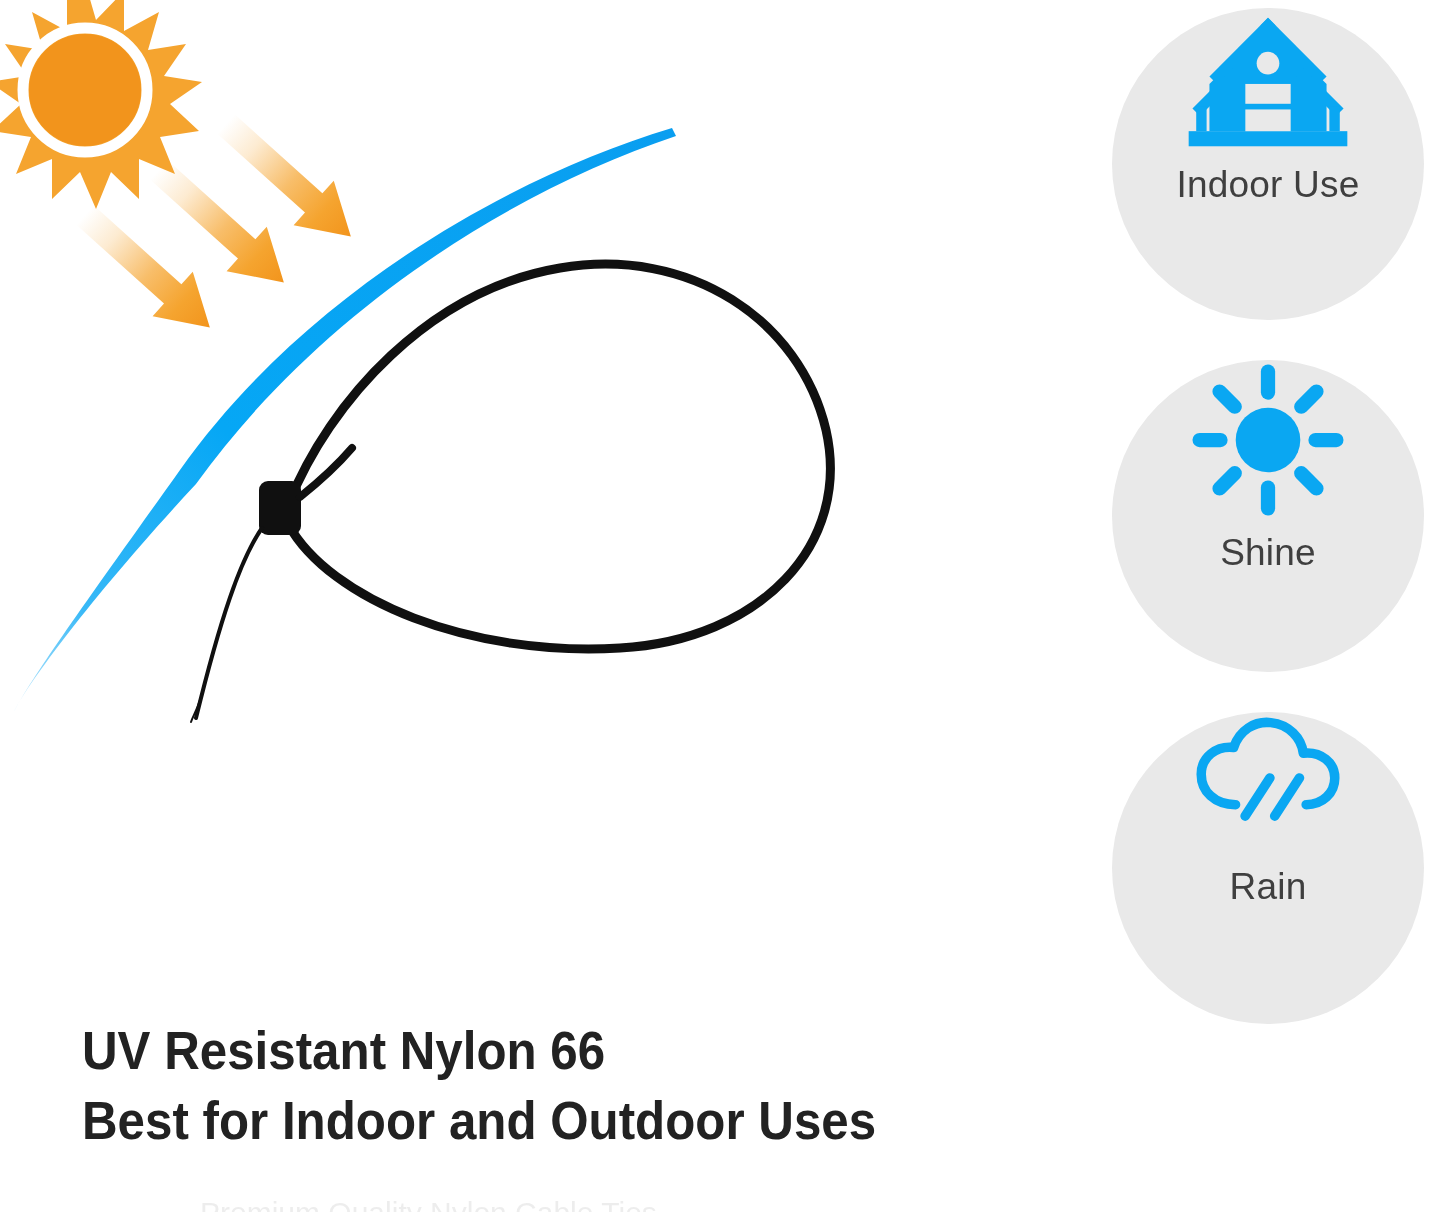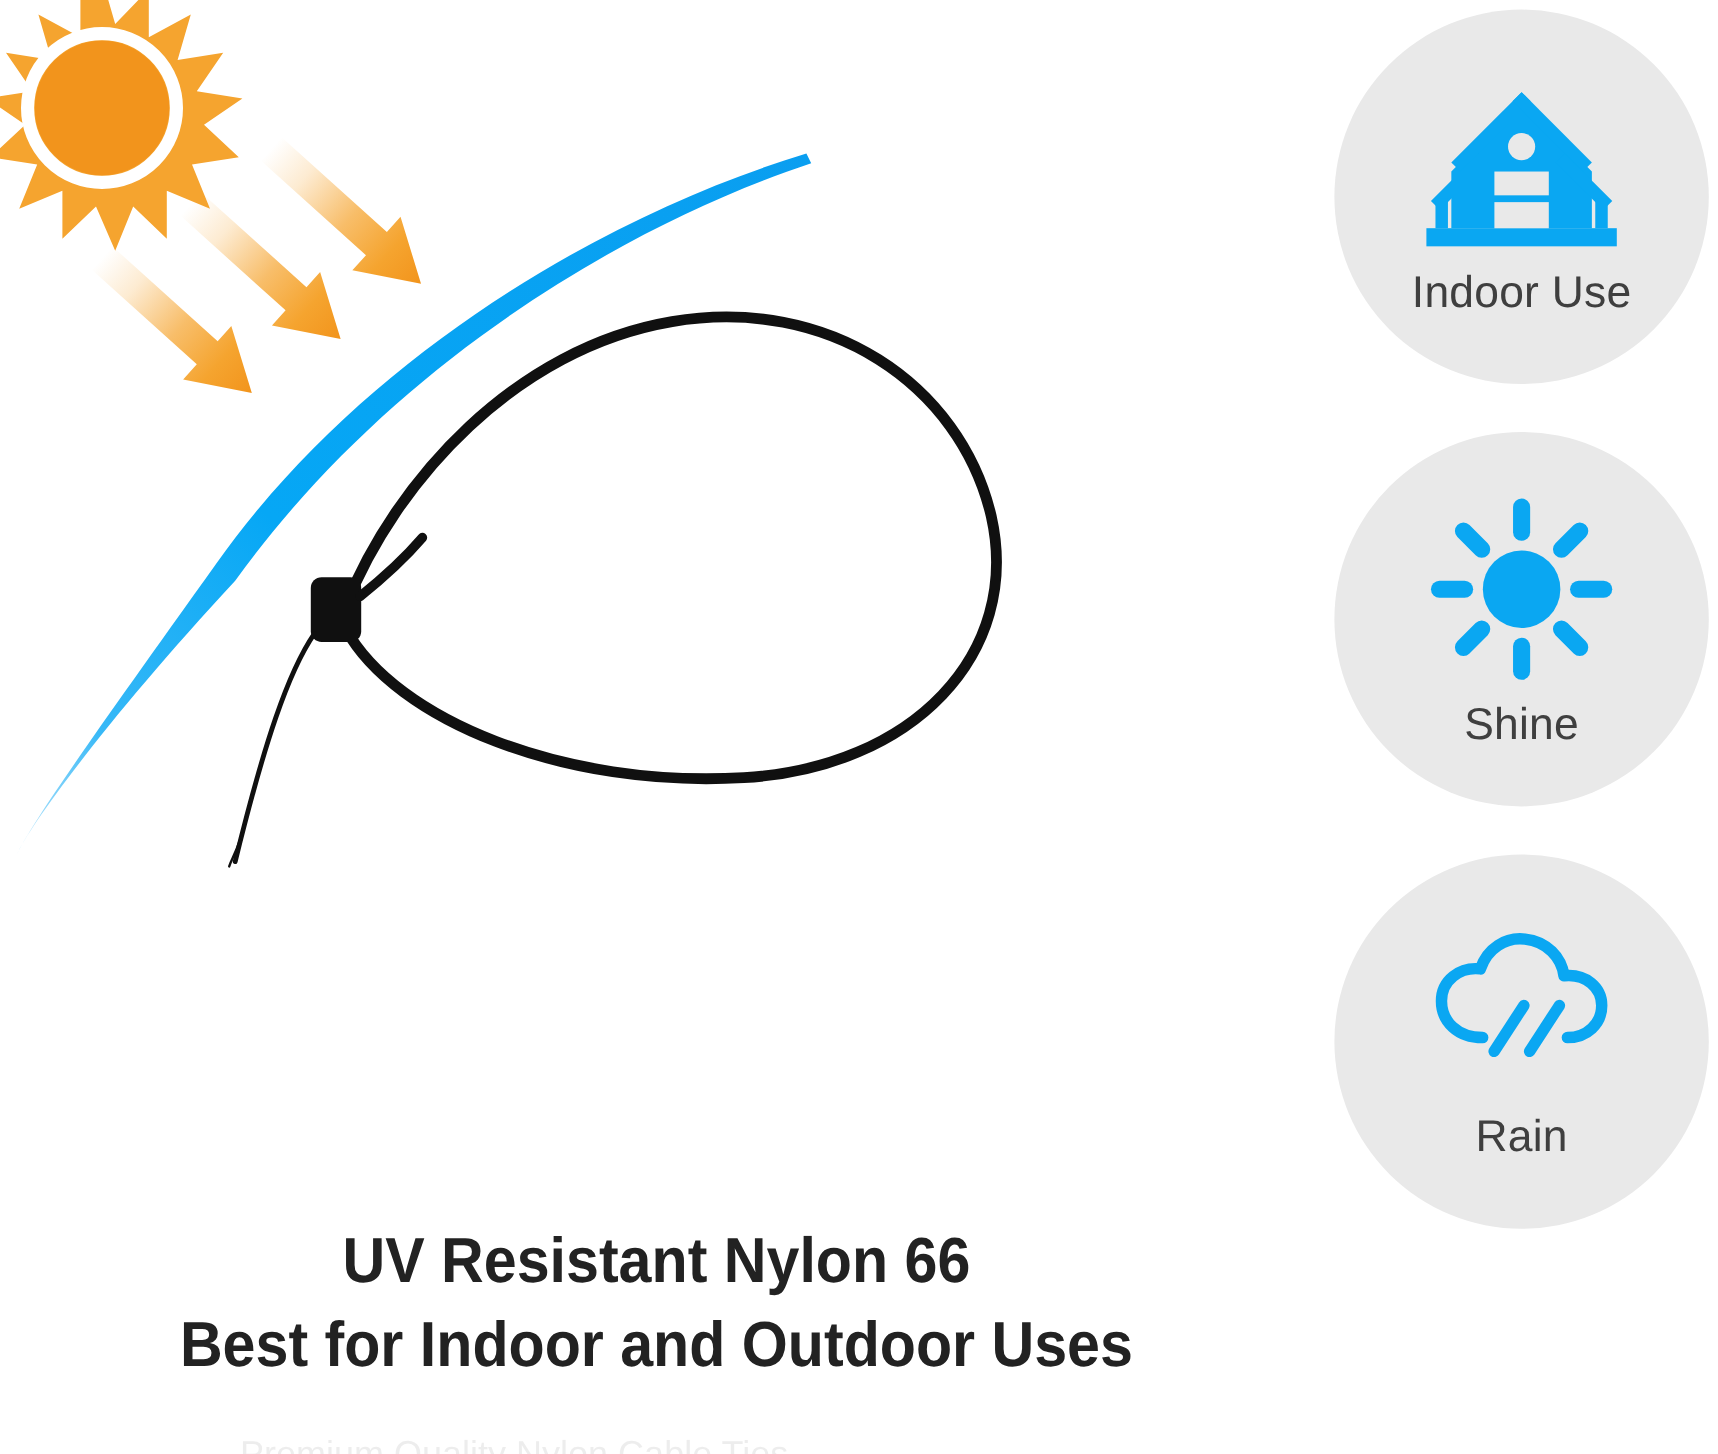--- a/index.html
+++ b/index.html
@@ -44,21 +44,20 @@
   }
   .badge {
     position: relative;
     width: 312px;
     height: 312px;
     border-radius: 50%;
     background: #e9e9e9;
     display: flex;
     flex-direction: column;
     align-items: center;
-    justify-content: center;
   }
   .badge-icon {
     width: 170px;
     height: 150px;
     display: flex;
     align-items: center;
     justify-content: center;
     margin-bottom: 8px;
   }
   .badge-icon svg { display: block; overflow: visible; }
@@ -74,21 +73,20 @@
   
   .badge.rain .badge-icon { width: 170px; height: 130px; margin-bottom: 26px; }
   .badge.shine .badge-icon { width: 160px; height: 160px; margin-bottom: 14px; }
 
   
   #headline {
     position: absolute;
     left: 82px;
     top: 1016px;
     width: 1000px;
-    text-align: center;
   }
   .headline-line {
     font-family: "Liberation Sans Narrow", "Liberation Sans", sans-serif;
     font-weight: 700;
     font-size: 53px;
     line-height: 70px;
     color: #222222;
     white-space: nowrap;
     transform: scaleX(0.93);
     transform-origin: left center;

